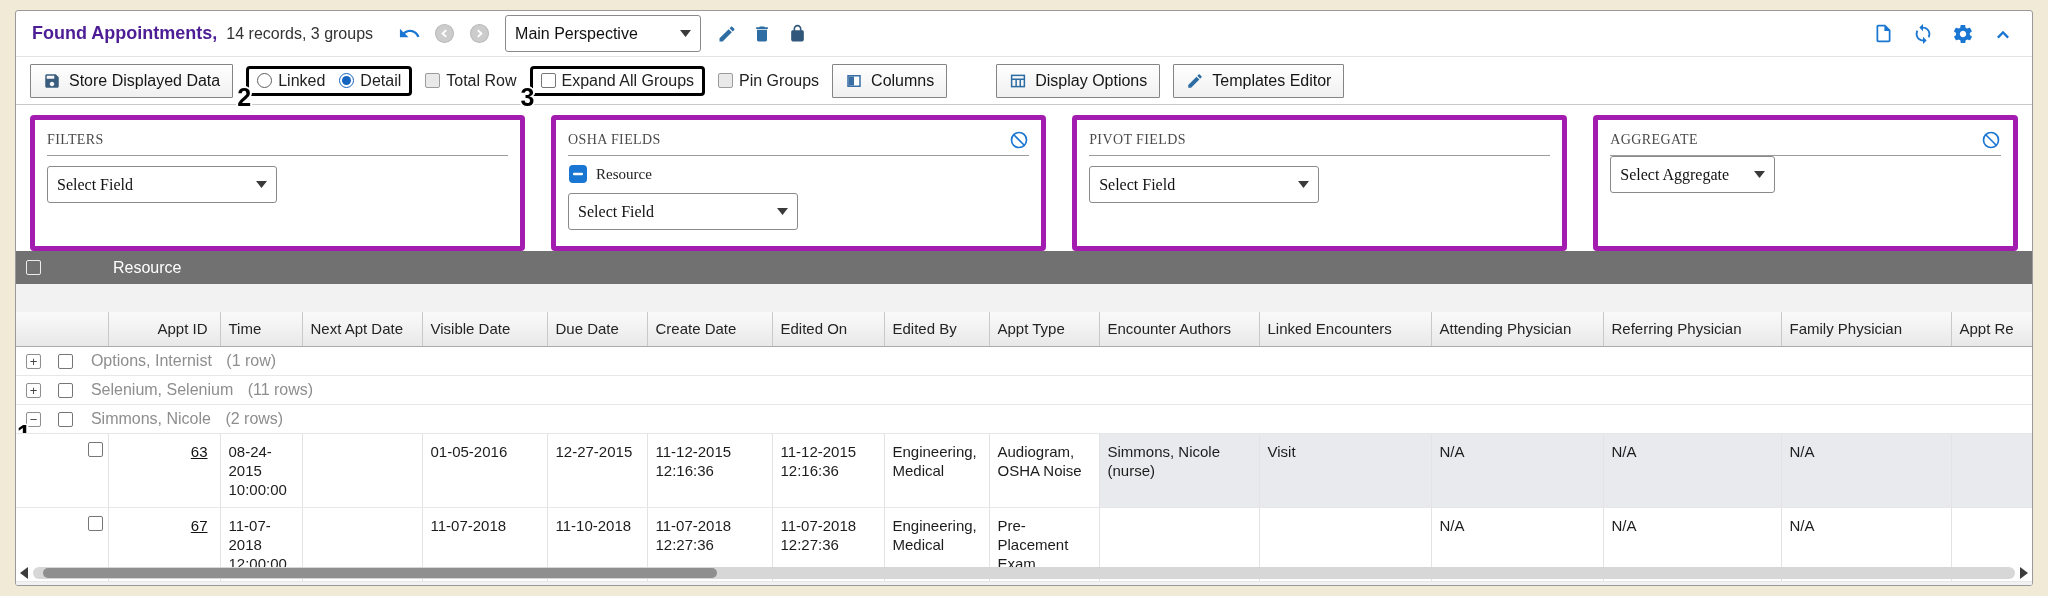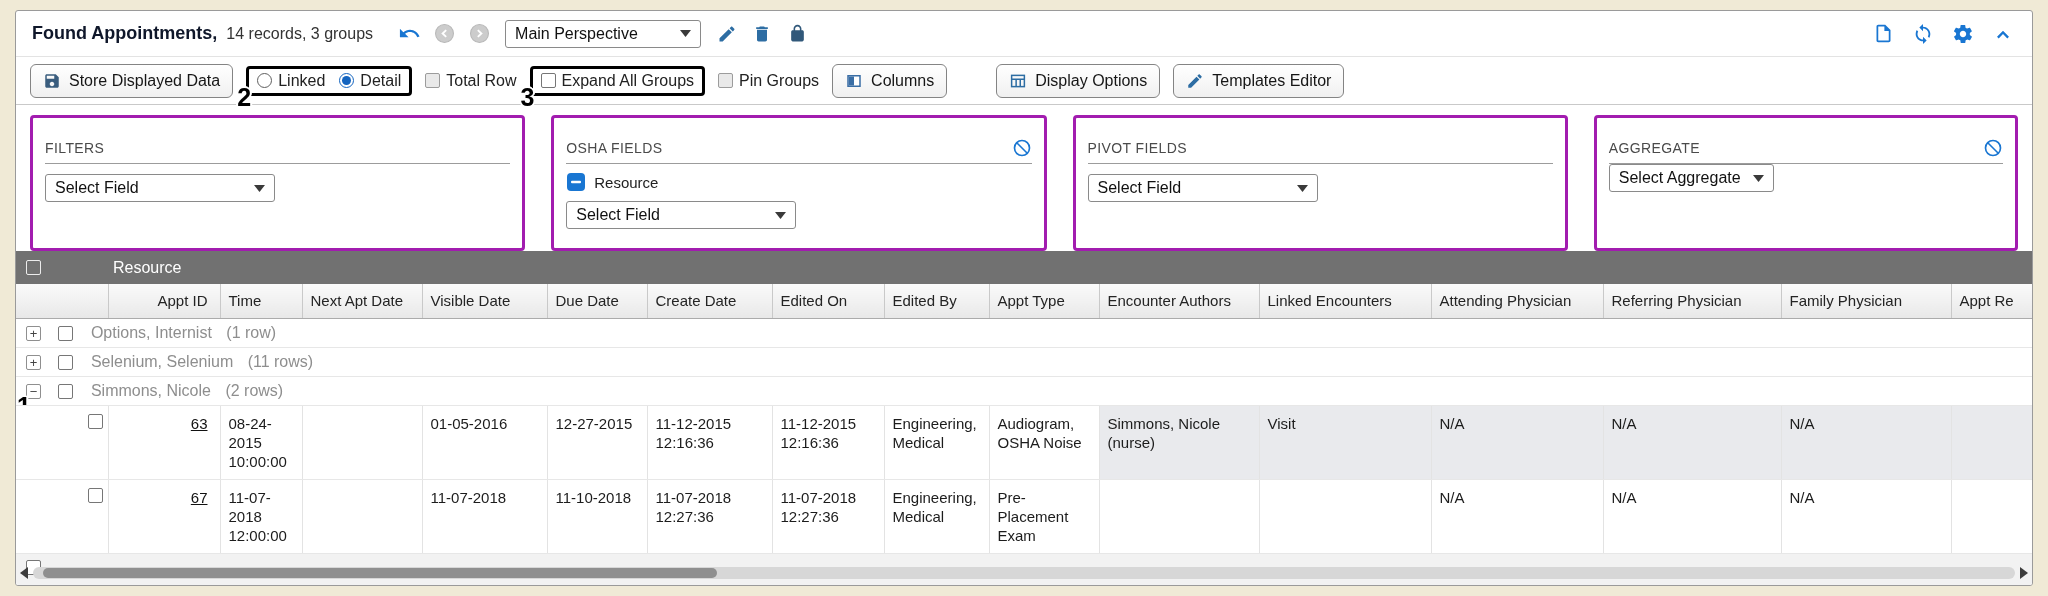--- a/index.html
+++ b/index.html
@@ -14,46 +14,46 @@
     position: absolute; left: 15px; right: 15px; top: 10px; bottom: 10px;
     background: #fff; border: 1px solid #9a9a9a; border-radius: 3px;
     display: flex; flex-direction: column; overflow: hidden;
   }
 
   
   .header-bar {
     height: 46px; flex: none; display: flex; align-items: center;
     padding: 0 16px; gap: 9px; border-bottom: 1px solid #e3e3e3;
   }
-  .title { font-size: 18px; font-weight: bold; color: #0f172a; }
+  .title { font-size: 18px; font-weight: bold; color: #4c1d95; }
   .records { font-size: 16px; color: #333; }
   .icon-btn { display: inline-flex; align-items: center; justify-content: center; width: 26px; height: 26px; cursor: pointer; }
   .hdr-undo { margin-left: 14px; }
   .hdr-right { margin-left: auto; display: flex; align-items: center; gap: 14px; }
 
   
   .select {
     display: inline-flex; align-items: center; justify-content: space-between;
     border: 1px solid #8a8a8a; border-radius: 3px; background: #fff;
-    height: 28px; padding: 0 9px; font-size: 16px; color: #111; cursor: pointer; gap: 10px;
+    height: 37px; padding: 0 9px; font-size: 16px; color: #111; cursor: pointer; gap: 10px;
     flex: none;
   }
   .select .caret { flex: none; }
   .sel-perspective { width: 196px; margin: 0 4px; }
   .sel-field { width: 230px; }
   .sel-agg { width: 165px; gap: 10px; }
 
   
   .toolbar {
     height: 48px; flex: none; display: flex; align-items: center;
     padding: 0 14px; gap: 13px; border-bottom: 1px solid #c9c9c9;
   }
   .btn {
     display: inline-flex; align-items: center; gap: 8px;
-    border: 1px solid #848484; border-radius: 6px;
+    border: 1px solid #848484; border-radius: 1px;
     background: linear-gradient(#ffffff, #f0f0f0);
     height: 34px; padding: 0 12px; font-size: 16px; color: #161616; cursor: pointer; flex: none;
   }
   .btn-display { margin-left: 36px; }
   .lbl { display: inline-flex; align-items: center; gap: 6px; font-size: 16px; color: #222; cursor: pointer; flex: none; }
   .cb {
     width: 15px; height: 15px; border: 1px solid #767676; border-radius: 2px;
     background: #fff; display: inline-block; flex: none;
   }
   .cb.dim { background: #e9e9e9; border-color: #9c9c9c; }
@@ -74,37 +74,37 @@
     position: absolute; font-size: 25px; line-height: 1; font-weight: bold; color: #000; z-index: 40;
     text-shadow: -2px 0 #fff, 2px 0 #fff, 0 -2px #fff, 0 2px #fff,
                  -1px -1px #fff, 1px 1px #fff, 1px -1px #fff, -1px 1px #fff;
     pointer-events: none;
   }
   .annot-box > .annot { left: -12px; bottom: -17px; }
   .annot-grp { left: 1px; bottom: -14px; }
 
   
   .panels { height: 146px; flex: none; display: flex; gap: 26px; padding: 10px 14px 0; }
-  .panel { border: 3px solid #a21caf; border-radius: 4px; padding: 20px 12px; flex: 1.18; min-width: 0; }
+  .panel { border: 5px solid #a21caf; border-radius: 4px; padding: 10px 12px; flex: 1.18; min-width: 0; font-family: Liberation Serif, serif; }
   .panel-aggregate { flex: 1; }
   .pt-row {
     display: flex; align-items: center; justify-content: space-between;
     border-bottom: 1px solid #9c9c9c; padding-bottom: 5px; min-height: 26px;
   }
   .pt { font-size: 14px; color: #4a4a4a; letter-spacing: .4px; }
   .chip-row { display: flex; align-items: center; gap: 8px; margin: 8px 0 9px; font-size: 15px; color: #222; }
   .chip-spacer { flex: 1; }
   .panel .select { margin-top: 0; }
   .panel-plain .select { margin-top: 10px; }
 
   
   .grid-wrap { flex: 1; background: #f2f2f2; position: relative; overflow: hidden; display: flex; flex-direction: column; }
   .band { height: 33px; flex: none; background: #717171; display: flex; align-items: center; color: #fff; font-size: 16px; }
   .band-label { margin-left: 72px; }
-  .table-clip { flex: none; overflow: hidden; background: #a16207; }
+  .table-clip { flex: none; overflow: hidden; background: #a16207; margin-top: 28px; }
   table { border-collapse: collapse; table-layout: fixed; width: 2153px; font-size: 15px; }
   thead th {
     height: 34px; background: linear-gradient(#fafafa, #e8e8e8);
     border-right: 1px solid #c9c9c9; border-bottom: 1px solid #ababab;
     text-align: left; padding: 0 8px; font-weight: normal; color: #242424; font-size: 15px;
     white-space: nowrap; overflow: hidden; cursor: pointer;
   }
   thead th.col-num { text-align: right; padding-right: 12px; }
   tbody td {
     padding: 8px 8px; vertical-align: top; background: #fff;

